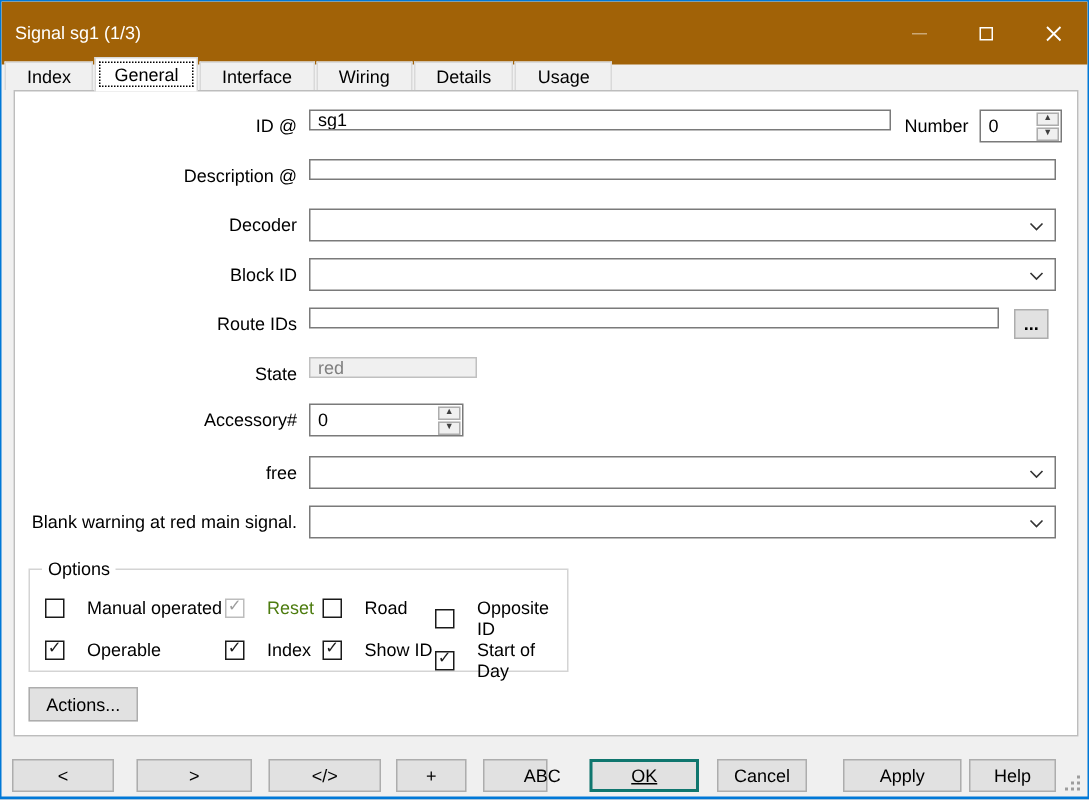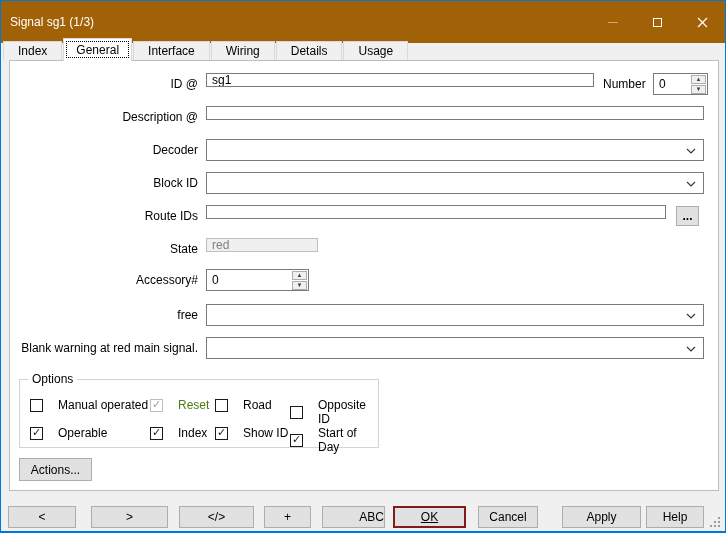--- a/index.html
+++ b/index.html
@@ -54,21 +54,21 @@
             display:flex; align-items:center; justify-content:center; flex:0 0 auto; }
   .cb-check { display:none; font-size:11px; line-height:1; color:#1a1a1a; margin-top:-1px; }
   .checkbox.checked .cb-check { display:block; }
   .checkbox.disabled .cb-box { border-color:#bdbdbd; }
   .checkbox.disabled .cb-check { color:#9e9e9e; }
   .checkbox.disabled .cb-label { color:#4d7c0f; }
   
   .push-btn { position:absolute; height:22px; background:#e1e1e1; border:1px solid #adadad;
               display:flex; align-items:center; justify-content:center;
               font:12px "Liberation Sans",sans-serif; cursor:default; }
-  .push-btn.default { border:2px solid #7f1d1d;text-decoration:underline; }
+  .push-btn.default { border:2px solid #0f766e;text-decoration:underline; }
   .actions-btn { position:absolute; left:9px; top:397px; width:73px; height:23px;
                  background:#e1e1e1; border:1px solid #adadad;
                  display:flex; align-items:center; justify-content:center; cursor:default; }
   .grip { position:absolute; right:3px; bottom:2px; }
 </style>
 </head>
 <body>
 
 <div class="window">
 
@@ -242,21 +242,21 @@
     </div>
   <div class="push-btn" style="left:90px; top:505px; width:77px;">
       <span>&gt;</span>
     </div>
   <div class="push-btn" style="left:178px;top:505px; width:75px;">
       <span>&lt;/&gt;</span>
     </div>
   <div class="push-btn" style="left:263px;top:505px; width:47px;">
       <span>+</span>
     </div>
-  <div class="push-btn" style="left:321px;top:505px; width:63px;padding-left:36px;">
+  <div class="push-btn" style="left:321px;top:505px; width:43px;padding-left:36px;">
       <span>ABC</span>
     </div>
 
   <div class="push-btn default" style="left:392px;top:505px; width:73px;">
       <span>OK</span>
     </div>
   <div class="push-btn" style="left:477px;top:505px; width:60px;">
       <span>Cancel</span>
     </div>
   <div class="push-btn" style="left:561px;top:505px; width:79px;">

